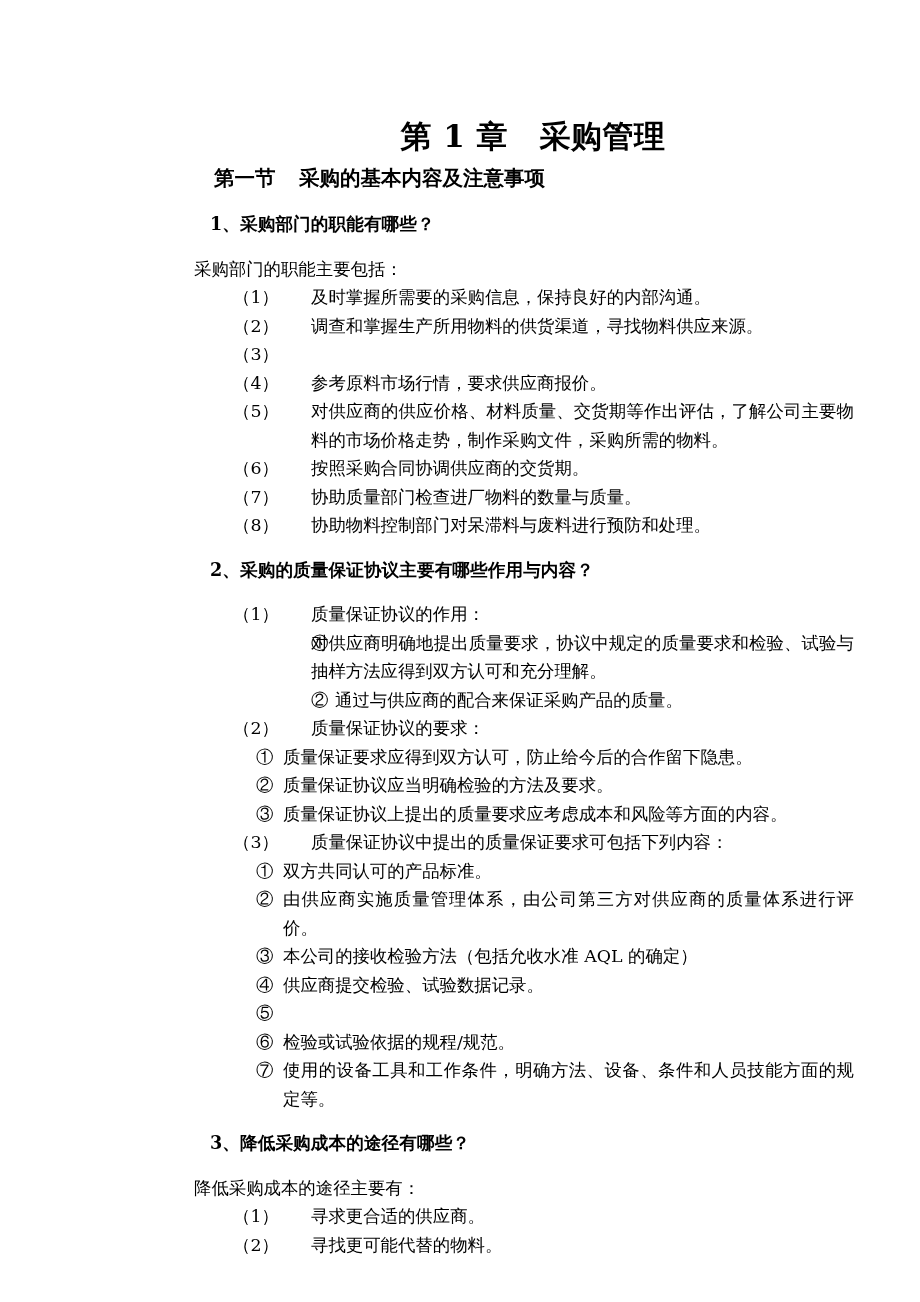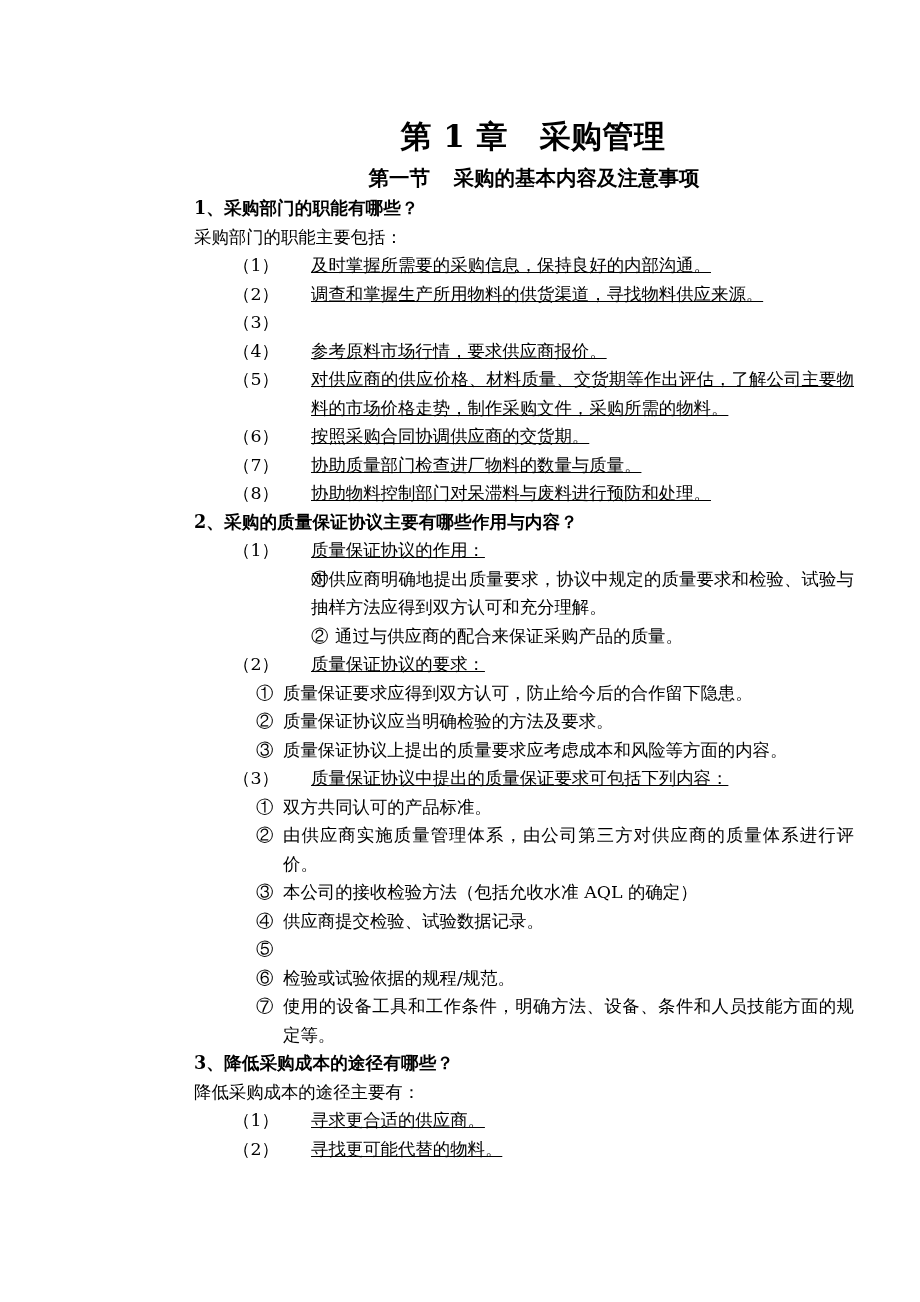--- a/index.html
+++ b/index.html
@@ -54,34 +54,33 @@
     text-align: justify;
     text-justify: inter-ideograph;
     letter-spacing: 0.1px;
   }
 
   
   .section-heading {
     margin: 0;
     padding: 0;
     margin-top: 8px;
-    text-align: center;
     font-weight: bold;
     font-size: 20.5px;
     line-height: 31px;
     padding-left: 20px;
   }
   .section-heading .gap {
     display: inline-block;
     width: 1.15em;
   }
 
   
   .q-heading {
-    margin: 0;
+    margin: 16px;
     padding: 0;
     font-weight: bold;
     font-size: 17.6px;
     line-height: 28.5px;
     letter-spacing: 0.1px;
   }
 
   
   .lead {
     margin: 0;
@@ -106,21 +105,20 @@
     padding-left: 39px;
   }
   .li.lvl1 > .marker {
     flex: 0 0 auto;
     width: 78px;
     white-space: nowrap;
   }
   .li.lvl1 > .body {
     flex: 1 1 auto;
     min-width: 0;
-    text-decoration: underline;
   }
 
   
   .li.lvl2 {
     padding-left: 62px;
   }
   .li.lvl2 > .marker {
     flex: 0 0 auto;
     width: 27px;
     white-space: nowrap;

